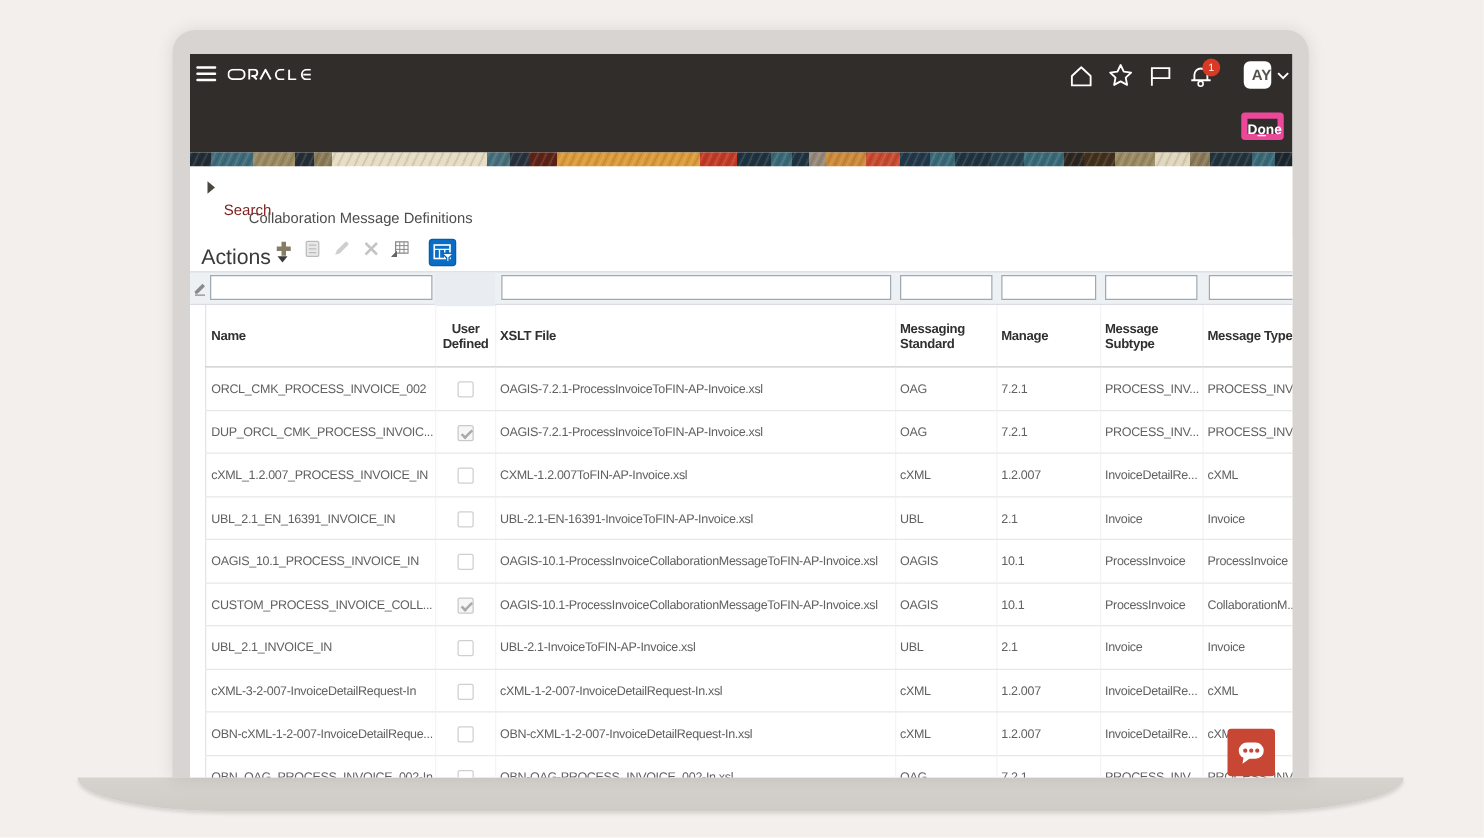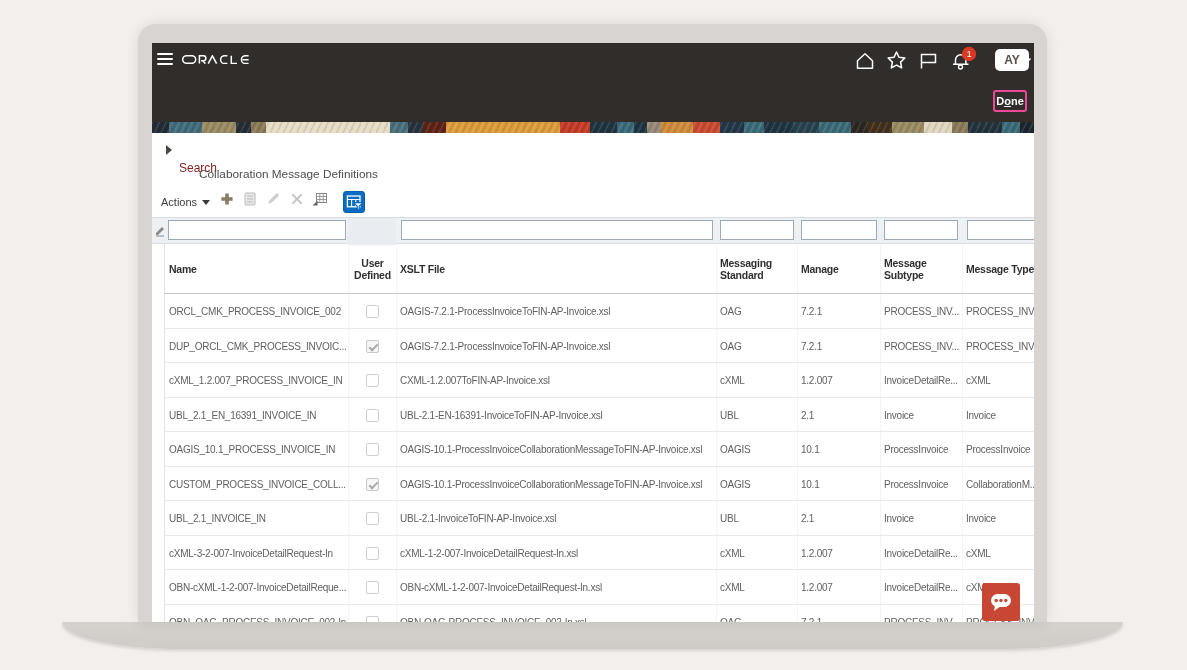--- a/index.html
+++ b/index.html
@@ -19,26 +19,26 @@
 .appbar { position:absolute; left:0; top:0; width:882px; height:79px; background:#312d2a; }
 .burger { position:absolute; left:5px; top:10px; width:16px; height:12px; }
 .burger div { height:2px; background:#fff; margin-bottom:3px; border-radius:1px; }
 .logo { position:absolute; left:30px; top:12px; }
 .title { position:absolute; left:4px; top:50px; font-family:"Liberation Serif", serif;
   font-weight:bold; font-size:13.7px; color:#f2ede6; letter-spacing:0.2px; white-space:nowrap; }
 .qmark { display:inline-block; width:14px; height:14px; border:1px solid #cfcac3; border-radius:50%;
   font-size:10px; line-height:13px; text-align:center; color:#cfcac3; font-family:"Liberation Sans",sans-serif;
   font-weight:normal; vertical-align:1px; margin-left:4px; }
 .donebtn { position:absolute; left:841px; top:47px; width:34px; height:22px;
-  border:2px solid #ec4899; border-radius:3px; color:#fff; font-size:11px; font-weight:bold;
+  border:5px solid #ec4899; border-radius:3px; color:#fff; font-size:11px; font-weight:bold;
   text-align:center; line-height:19px; }
 .donebtn u { text-decoration:underline; }
 .topicons { position:absolute; top:0; left:0; }
-.avatar { position:absolute; left:843px; top:6px; width:34px; height:22px; background:#fff;
-  border-radius:5px; color:#56504a; font-size:12px; font-weight:bold; text-align:center; line-height:22px; }
+.avatar { position:absolute; left:843px; top:6px; width:22px; height:22px; background:#fff;
+  border-radius:5px; color:#56504a; font-size:12px; font-weight:bold; text-align:right; line-height:22px; }
 
 
 .strip { position:absolute; left:0; top:79px; width:882px; height:11px;
   background:linear-gradient(90deg,
     #222d36 0 17px, #3f6b7a 17px 50px, #9a8a62 50px 84px, #252e37 84px 99px,
     #8a7a58 99px 114px, #e6dcc3 114px 238px, #47707c 238px 256px, #27323c 256px 271px,
     #5e2317 271px 294px, #dc9b3a 294px 408px, #c33b27 408px 438px, #1f3340 438px 465px,
     #3a6a78 465px 482px, #1f3340 482px 495px, #97897a 495px 509px, #cc8a3a 509px 541px,
     #c84a30 541px 568px, #22384a 568px 592px, #3a6a78 592px 612px, #1f3340 612px 641px,
     #27424e 641px 667px, #3a6a78 667px 699px, #2c2620 699px 715px, #42301d 715px 740px,
@@ -50,21 +50,21 @@
 
 
 .searchrow { position:absolute; left:14px; top:100px; height:14px; }
 .tri { position:absolute; left:0; top:2px; width:0; height:0;
   border-left:6px solid #4a4743; border-top:5px solid transparent; border-bottom:5px solid transparent; }
 .searchrow span { position:absolute; left:13px; top:18px; font-size:12px; font-weight:normal; color:#7f1d1d; }
 .tablelabel { position:absolute; left:0px; top:123.5px; font-size:11.8px; color:#4d4d4d;padding-left:47px; }
 
 
 .toolbar { position:absolute; left:0; top:145px; width:882px; height:29px; background:#fff; }
-.actions { position:absolute; left:9px; top:8px; font-size:11px; color:#3a3a3a; }
+.actions { position:absolute; left:9px; top:8px; font-size:17px; color:#3a3a3a; }
 .actions .dn { display:inline-block; width:0; height:0; border-top:5px solid #3a3a3a;
   border-left:4px solid transparent; border-right:4px solid transparent; margin-left:5px; vertical-align:1px; }
 .tico { position:absolute; top:4px; width:14px; height:14px; }
 .bluebtn { position:absolute; left:191px; top:3px; width:22px; height:22px; background:#0b6cc4;
   border-radius:3px; border:1px solid #0a5ca8; }
 
 
 .filterrow { position:absolute; left:0; top:174px; width:882px; height:27px; background:#eef1f4;
   border-top:1px solid #d9dde2; border-bottom:1px solid #d9dde2; }
 .filterrow .cbcell { position:absolute; left:196px; top:0; width:48px; height:27px; background:#e9edf1; }

